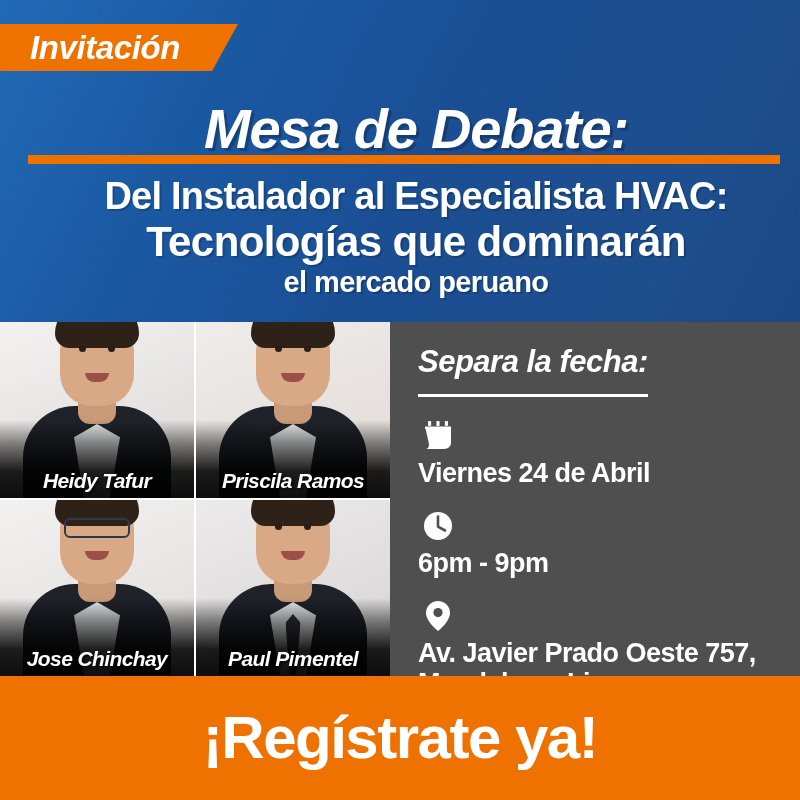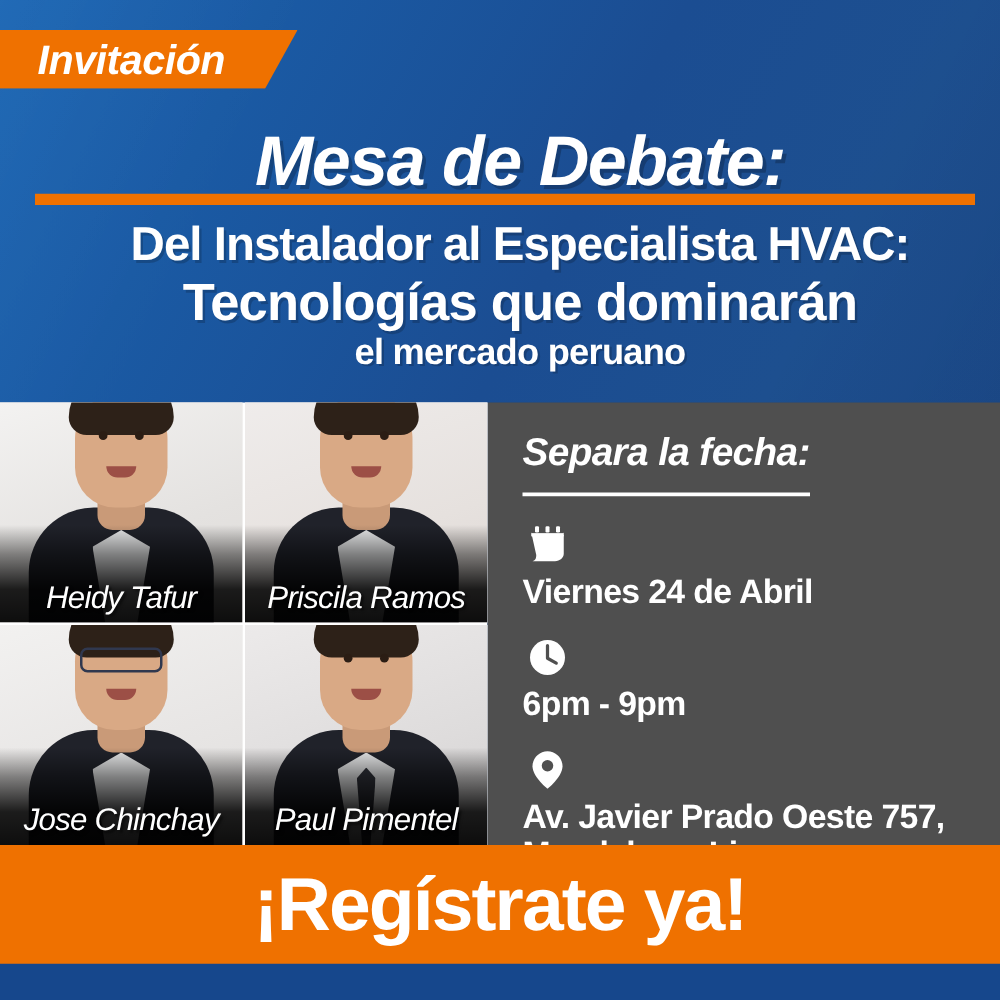--- a/index.html
+++ b/index.html
@@ -252,22 +252,22 @@
     height: 78px;
     background: linear-gradient(to top, rgba(0,0,0,0.94) 0%, rgba(0,0,0,0.88) 34%, rgba(0,0,0,0.45) 70%, rgba(0,0,0,0) 100%);
     display: flex;
     align-items: flex-end;
     justify-content: center;
     padding-bottom: 5px;
     box-sizing: border-box;
   }
   .name-text {
     color: #ffffff;
-    font-size: 25px;
-    font-weight: 400;
+    font-size: 21px;
+    font-weight: 700;
     font-style: italic;
     letter-spacing: -0.6px;
     white-space: nowrap;
     text-shadow: 2px 2px 2px rgba(0,0,0,0.55);
   }
 
   
   .details {
     width: 410px;
     height: 354px;
@@ -311,21 +311,21 @@
     line-height: 1.14;
     padding-top: 2px;
   }
 
   
   .cta {
     position: absolute;
     left: 0;
     top: 676px;
     width: 800px;
-    height: 95px;
+    height: 124px;
     background: #ef7100;
     display: flex;
     align-items: center;
     justify-content: center;
   }
   .cta-text {
     color: #ffffff;
     font-size: 60px;
     font-weight: 800;
     letter-spacing: -1.5px;

